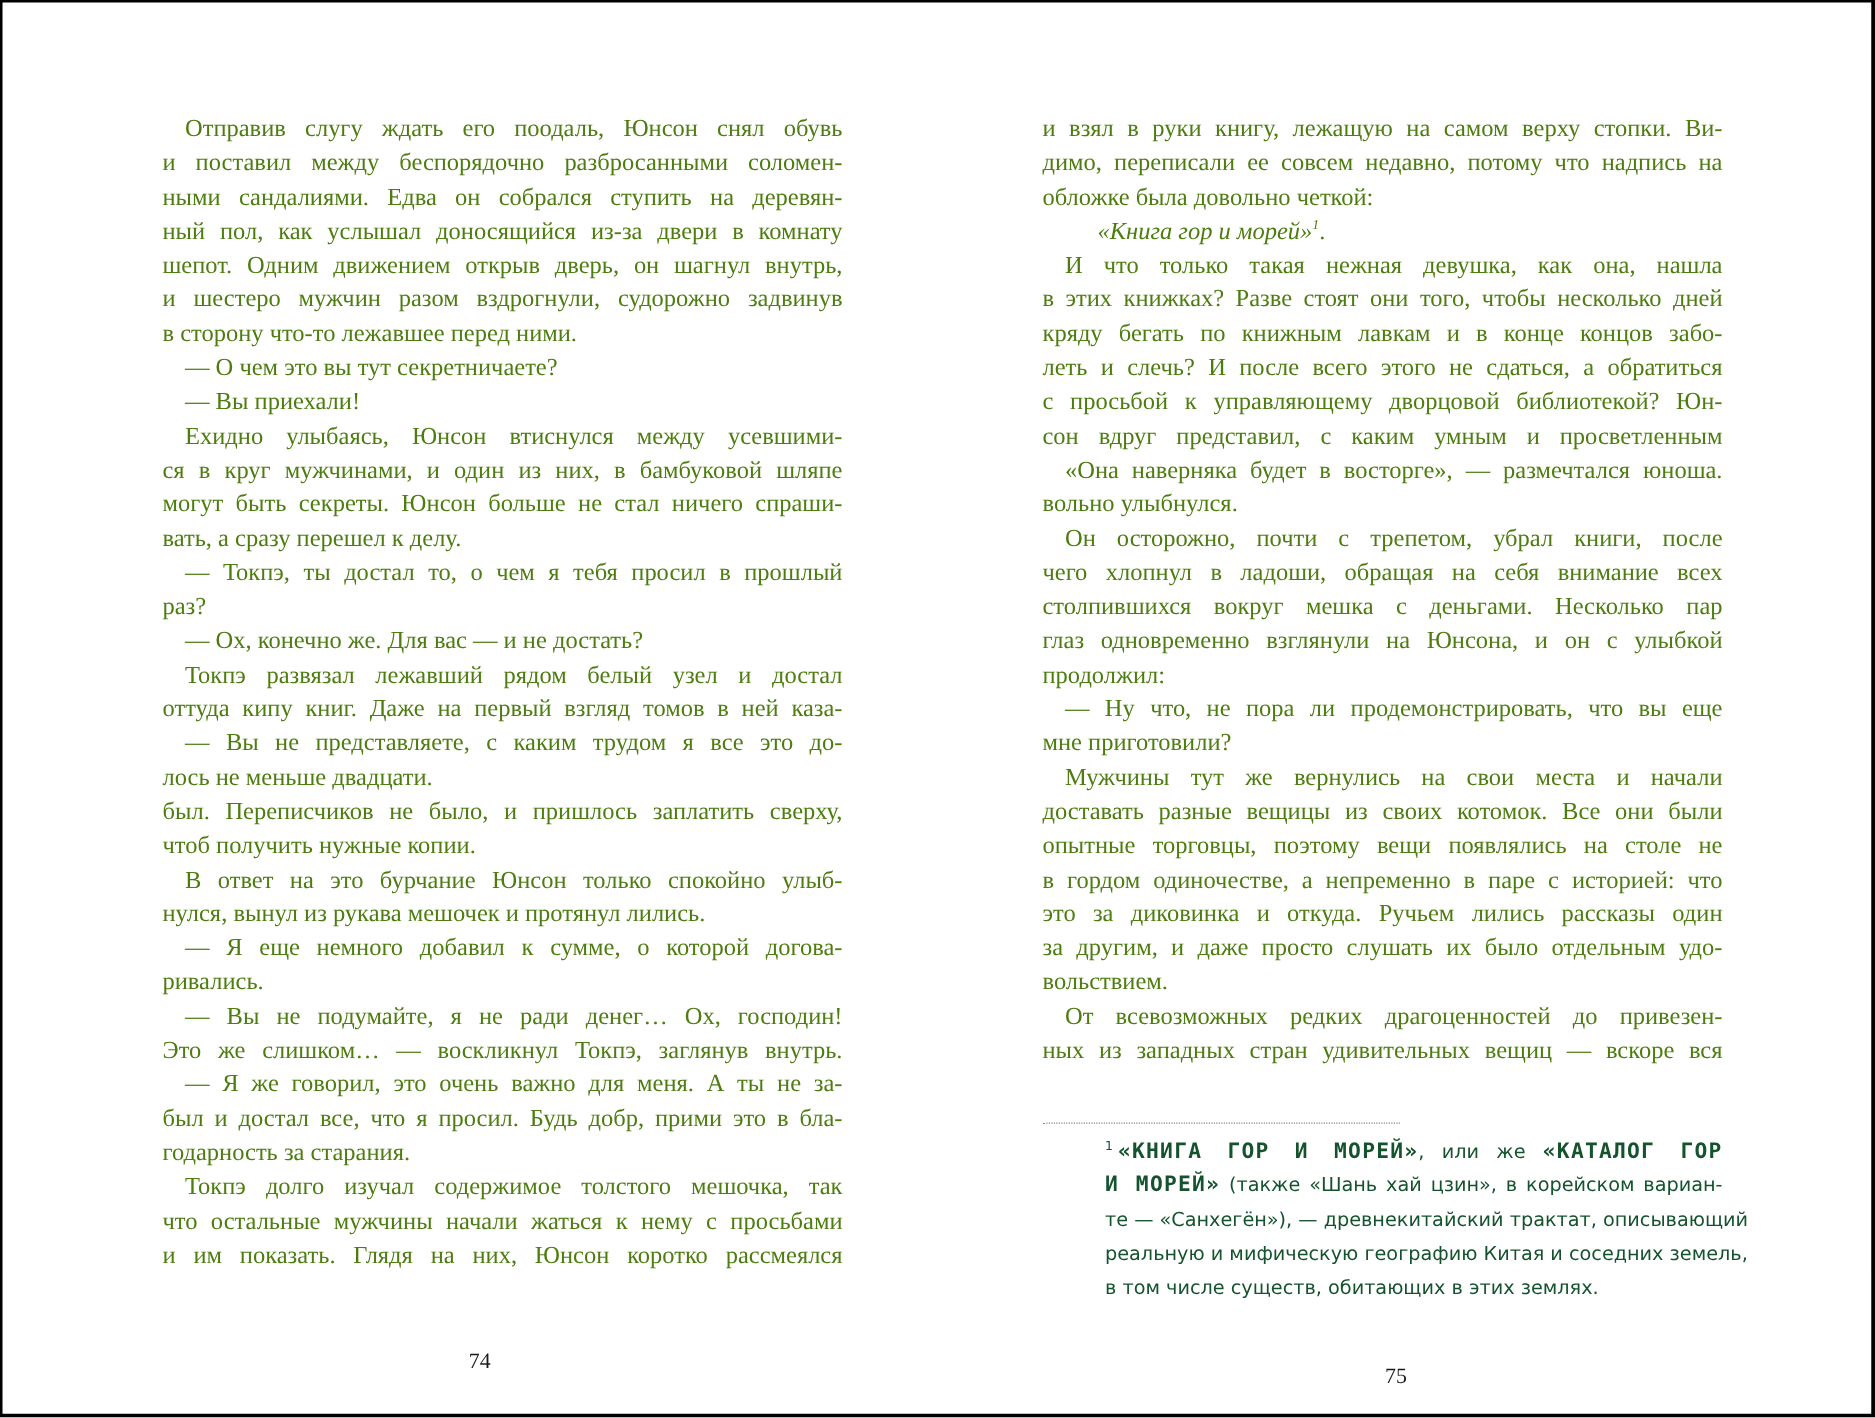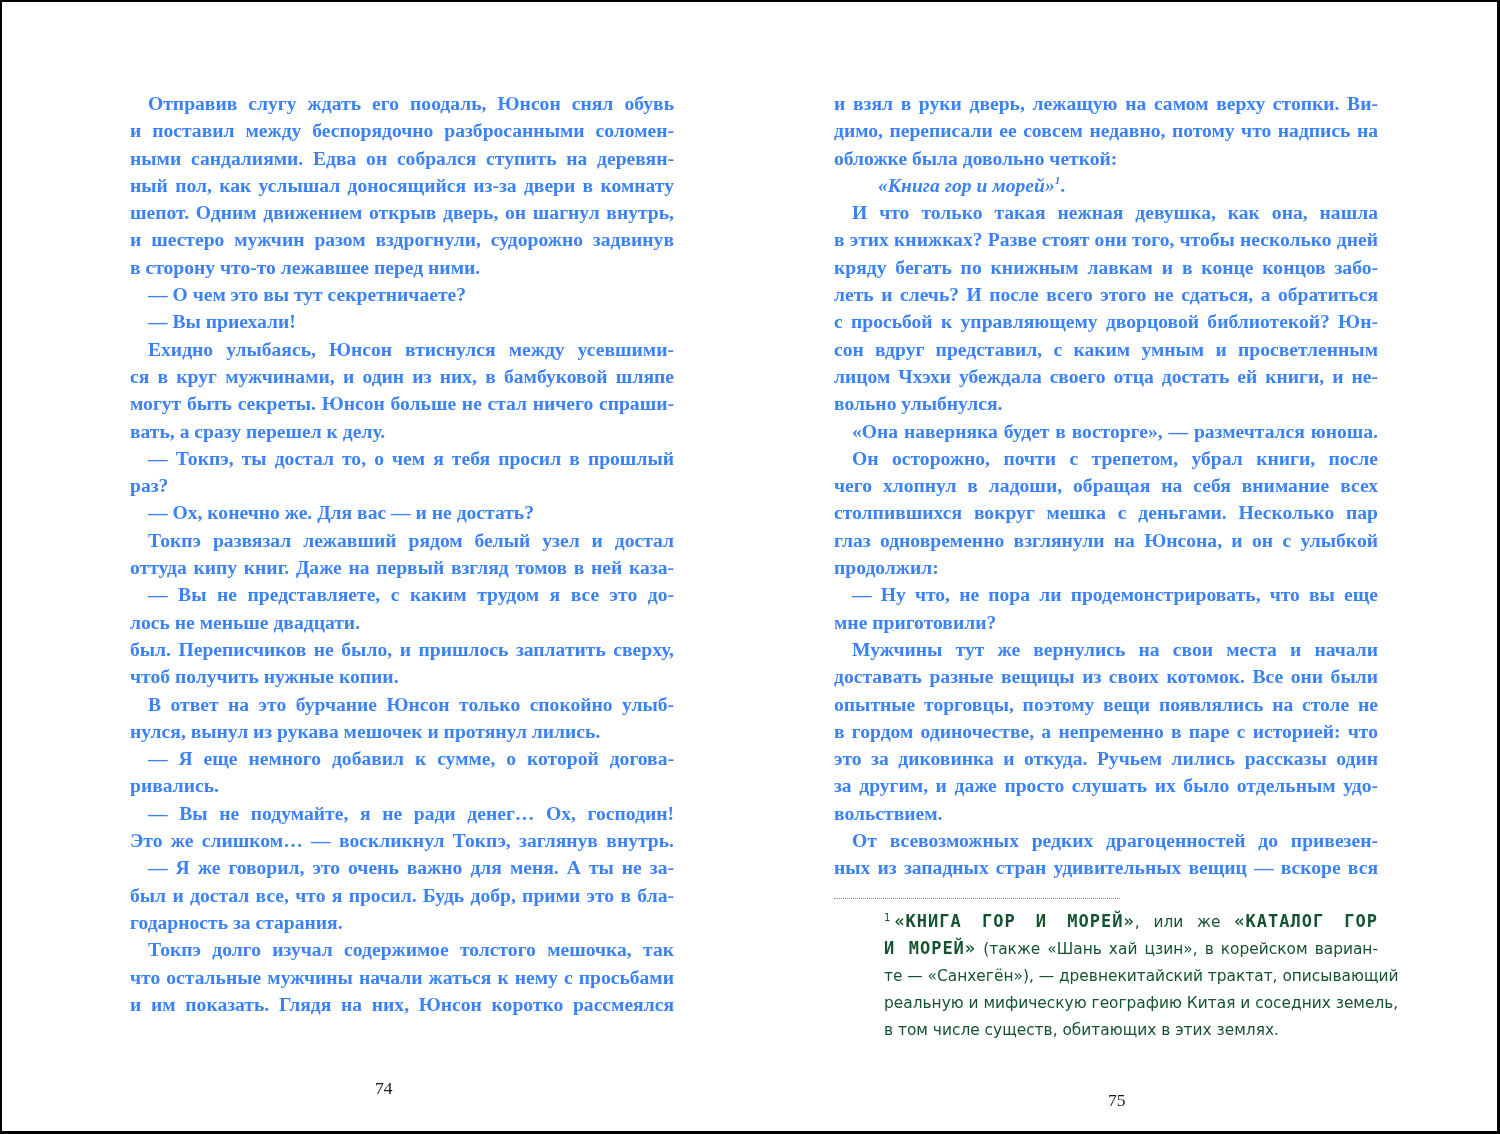--- a/index.html
+++ b/index.html
@@ -31,23 +31,22 @@
   }
   .page-left { left: 0; width: 750px; }
   .page-right { left: 750px; width: 750px; }
 
   .text-block {
     position: absolute;
     top: 88px;
     font-family: "Liberation Serif", "DejaVu Serif", serif;
     font-size: 19.6px;
     line-height: 27.3px;
-    color: #3b82f6;
+    color: #4d7c0f;
     text-align: justify;
-    font-weight: bold;
   }
   .page-left .text-block { left: 128px; width: 544px; }
   .page-right .text-block { left: 82px; width: 544px; }
 
   .line {
     display: block;
     height: 27.3px;
     white-space: nowrap;
     text-align-last: justify;
     text-align: justify;
@@ -144,33 +143,32 @@
         <span class="line last"><span>годарность за старания.</span></span>
         <span class="line indent"><span>Токпэ долго изучал содержимое толстого мешочка, так</span></span>
         <span class="line"><span>что остальные мужчины начали жаться к нему с просьбами</span></span>
         <span class="line"><span>и им показать. Глядя на них, Юнсон коротко рассмеялся</span></span>
       </div>
     <div class="page-number">74</div>
   </div>
 
   <div class="page page-right">
     <div class="text-block" id="right-text">
-        <span class="line"><span>и взял в руки дверь, лежащую на самом верху стопки. Ви-</span></span>
+        <span class="line"><span>и взял в руки книгу, лежащую на самом верху стопки. Ви-</span></span>
         <span class="line"><span>димо, переписали ее совсем недавно, потому что надпись на</span></span>
         <span class="line last"><span>обложке была довольно четкой:</span></span>
         <span class="line indent2 last italic"><span>«Книга гор и морей»</span><sup class="fn">1</sup><span style="font-style: normal;">.</span></span>
         <span class="line indent"><span>И что только такая нежная девушка, как она, нашла</span></span>
         <span class="line"><span>в этих книжках? Разве стоят они того, чтобы несколько дней</span></span>
         <span class="line"><span>кряду бегать по книжным лавкам и в конце концов забо-</span></span>
         <span class="line"><span>леть и слечь? И после всего этого не сдаться, а обратиться</span></span>
         <span class="line"><span>с просьбой к управляющему дворцовой библиотекой? Юн-</span></span>
         <span class="line"><span>сон вдруг представил, с каким умным и просветленным</span></span>
-        <span class="line"><span>лицом Чхэхи убеждала своего отца достать ей книги, и не-</span></span>
+        <span class="line indent"><span>«Она наверняка будет в восторге», — размечтался юноша.</span></span>
         <span class="line last"><span>вольно улыбнулся.</span></span>
-        <span class="line indent"><span>«Она наверняка будет в восторге», — размечтался юноша.</span></span>
         <span class="line indent"><span>Он осторожно, почти с трепетом, убрал книги, после</span></span>
         <span class="line"><span>чего хлопнул в ладоши, обращая на себя внимание всех</span></span>
         <span class="line"><span>столпившихся вокруг мешка с деньгами. Несколько пар</span></span>
         <span class="line"><span>глаз одновременно взглянули на Юнсона, и он с улыбкой</span></span>
         <span class="line last"><span>продолжил:</span></span>
         <span class="line indent"><span>— Ну что, не пора ли продемонстрировать, что вы еще</span></span>
         <span class="line last"><span>мне приготовили?</span></span>
         <span class="line indent"><span>Мужчины тут же вернулись на свои места и начали</span></span>
         <span class="line"><span>доставать разные вещицы из своих котомок. Все они были</span></span>
         <span class="line"><span>опытные торговцы, поэтому вещи появлялись на столе не</span></span>

